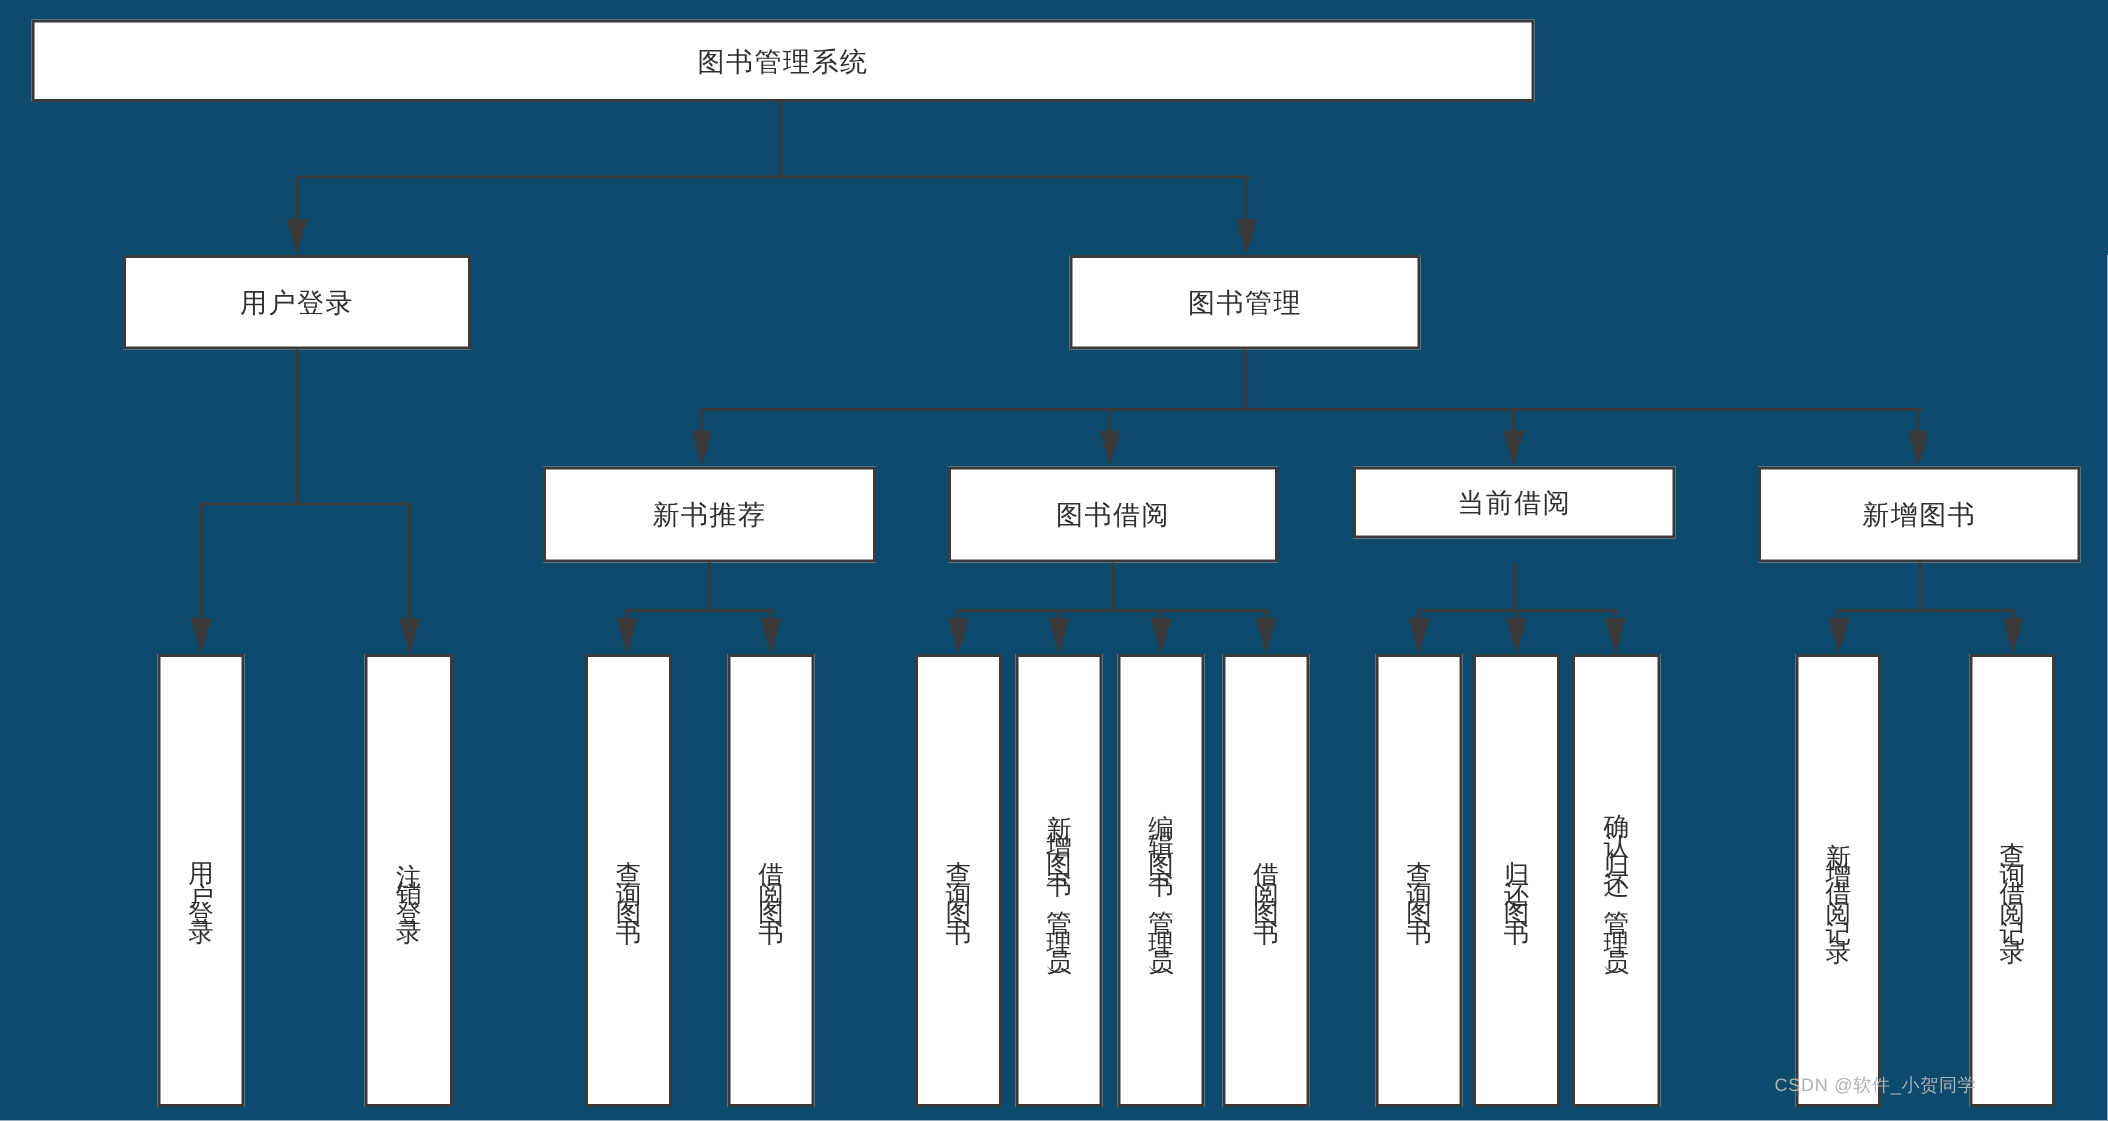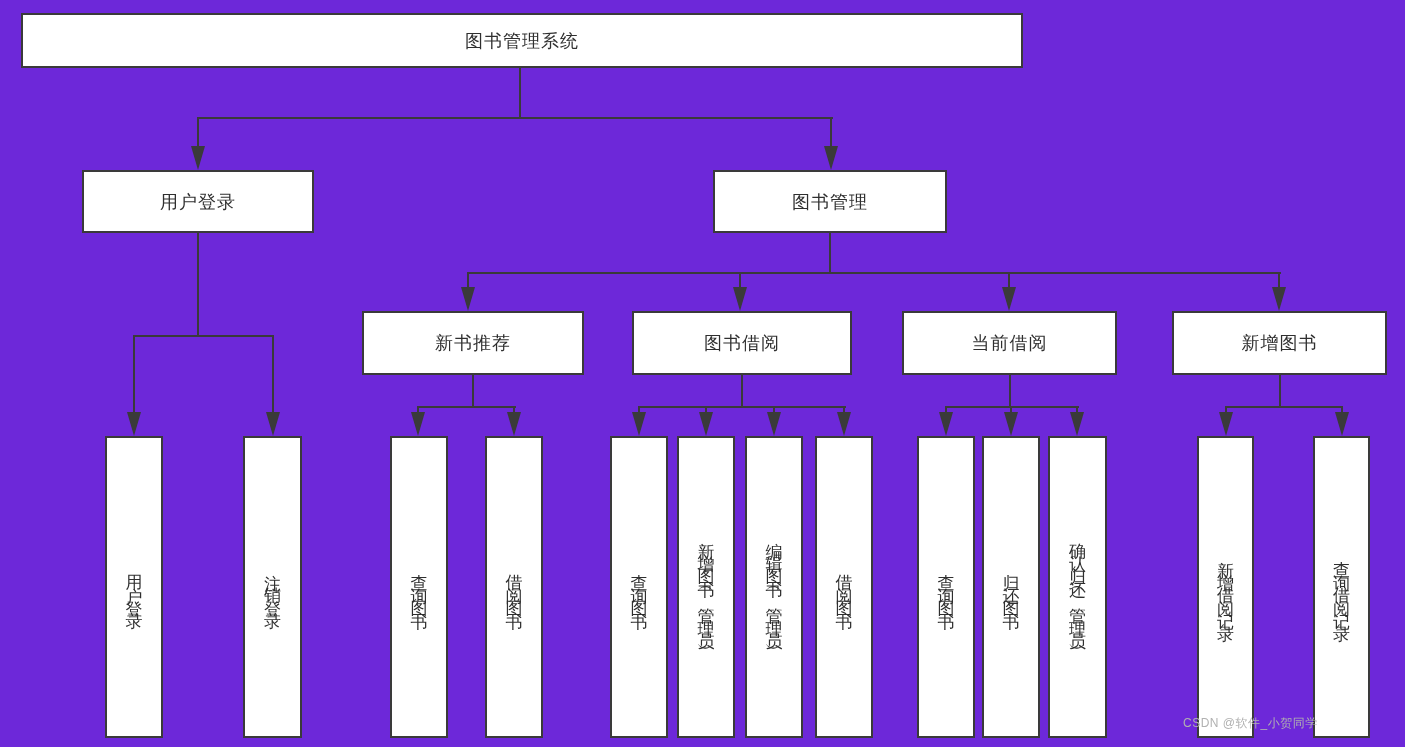--- a/index.html
+++ b/index.html
@@ -5,21 +5,21 @@
   :root{
     --line:#3a3a3a;
     --text:#2f2f2f;
   }
   html,body{margin:0;padding:0;background:#ffffff;}
   body{font-family:"Liberation Sans","DejaVu Sans",sans-serif;}
   .canvas{
     position:relative;
     width:1405px;
     height:747px;
-    background:#6d28d9;
+    background:#0c4a6e;
     overflow:hidden;
   }
   .box{
     position:absolute;
     box-sizing:border-box;
     border:2px solid var(--line);
     background:#ffffff;
     display:flex;
     align-items:center;
     justify-content:center;
@@ -77,21 +77,21 @@
   </div>
 
   <div class="box" style="left:362px;top:311px;width:222px;height:64px;">
     <span>新书推荐</span>
   </div>
 
   <div class="box" style="left:632px;top:311px;width:220px;height:64px;">
     <span>图书借阅</span>
   </div>
 
-  <div class="box" style="left:902px;top:311px;width:215px;height:64px;">
+  <div class="box" style="left:902px;top:311px;width:215px;height:48px;">
     <span>当前借阅</span>
   </div>
 
   <div class="box" style="left:1172px;top:311px;width:215px;height:64px;">
     <span>新增图书</span>
   </div>
 
   <div class="box vbox" style="left:105px;top:436px;width:58px;height:302px;">
     <span class="vtext">用户登录</span>
   </div>

